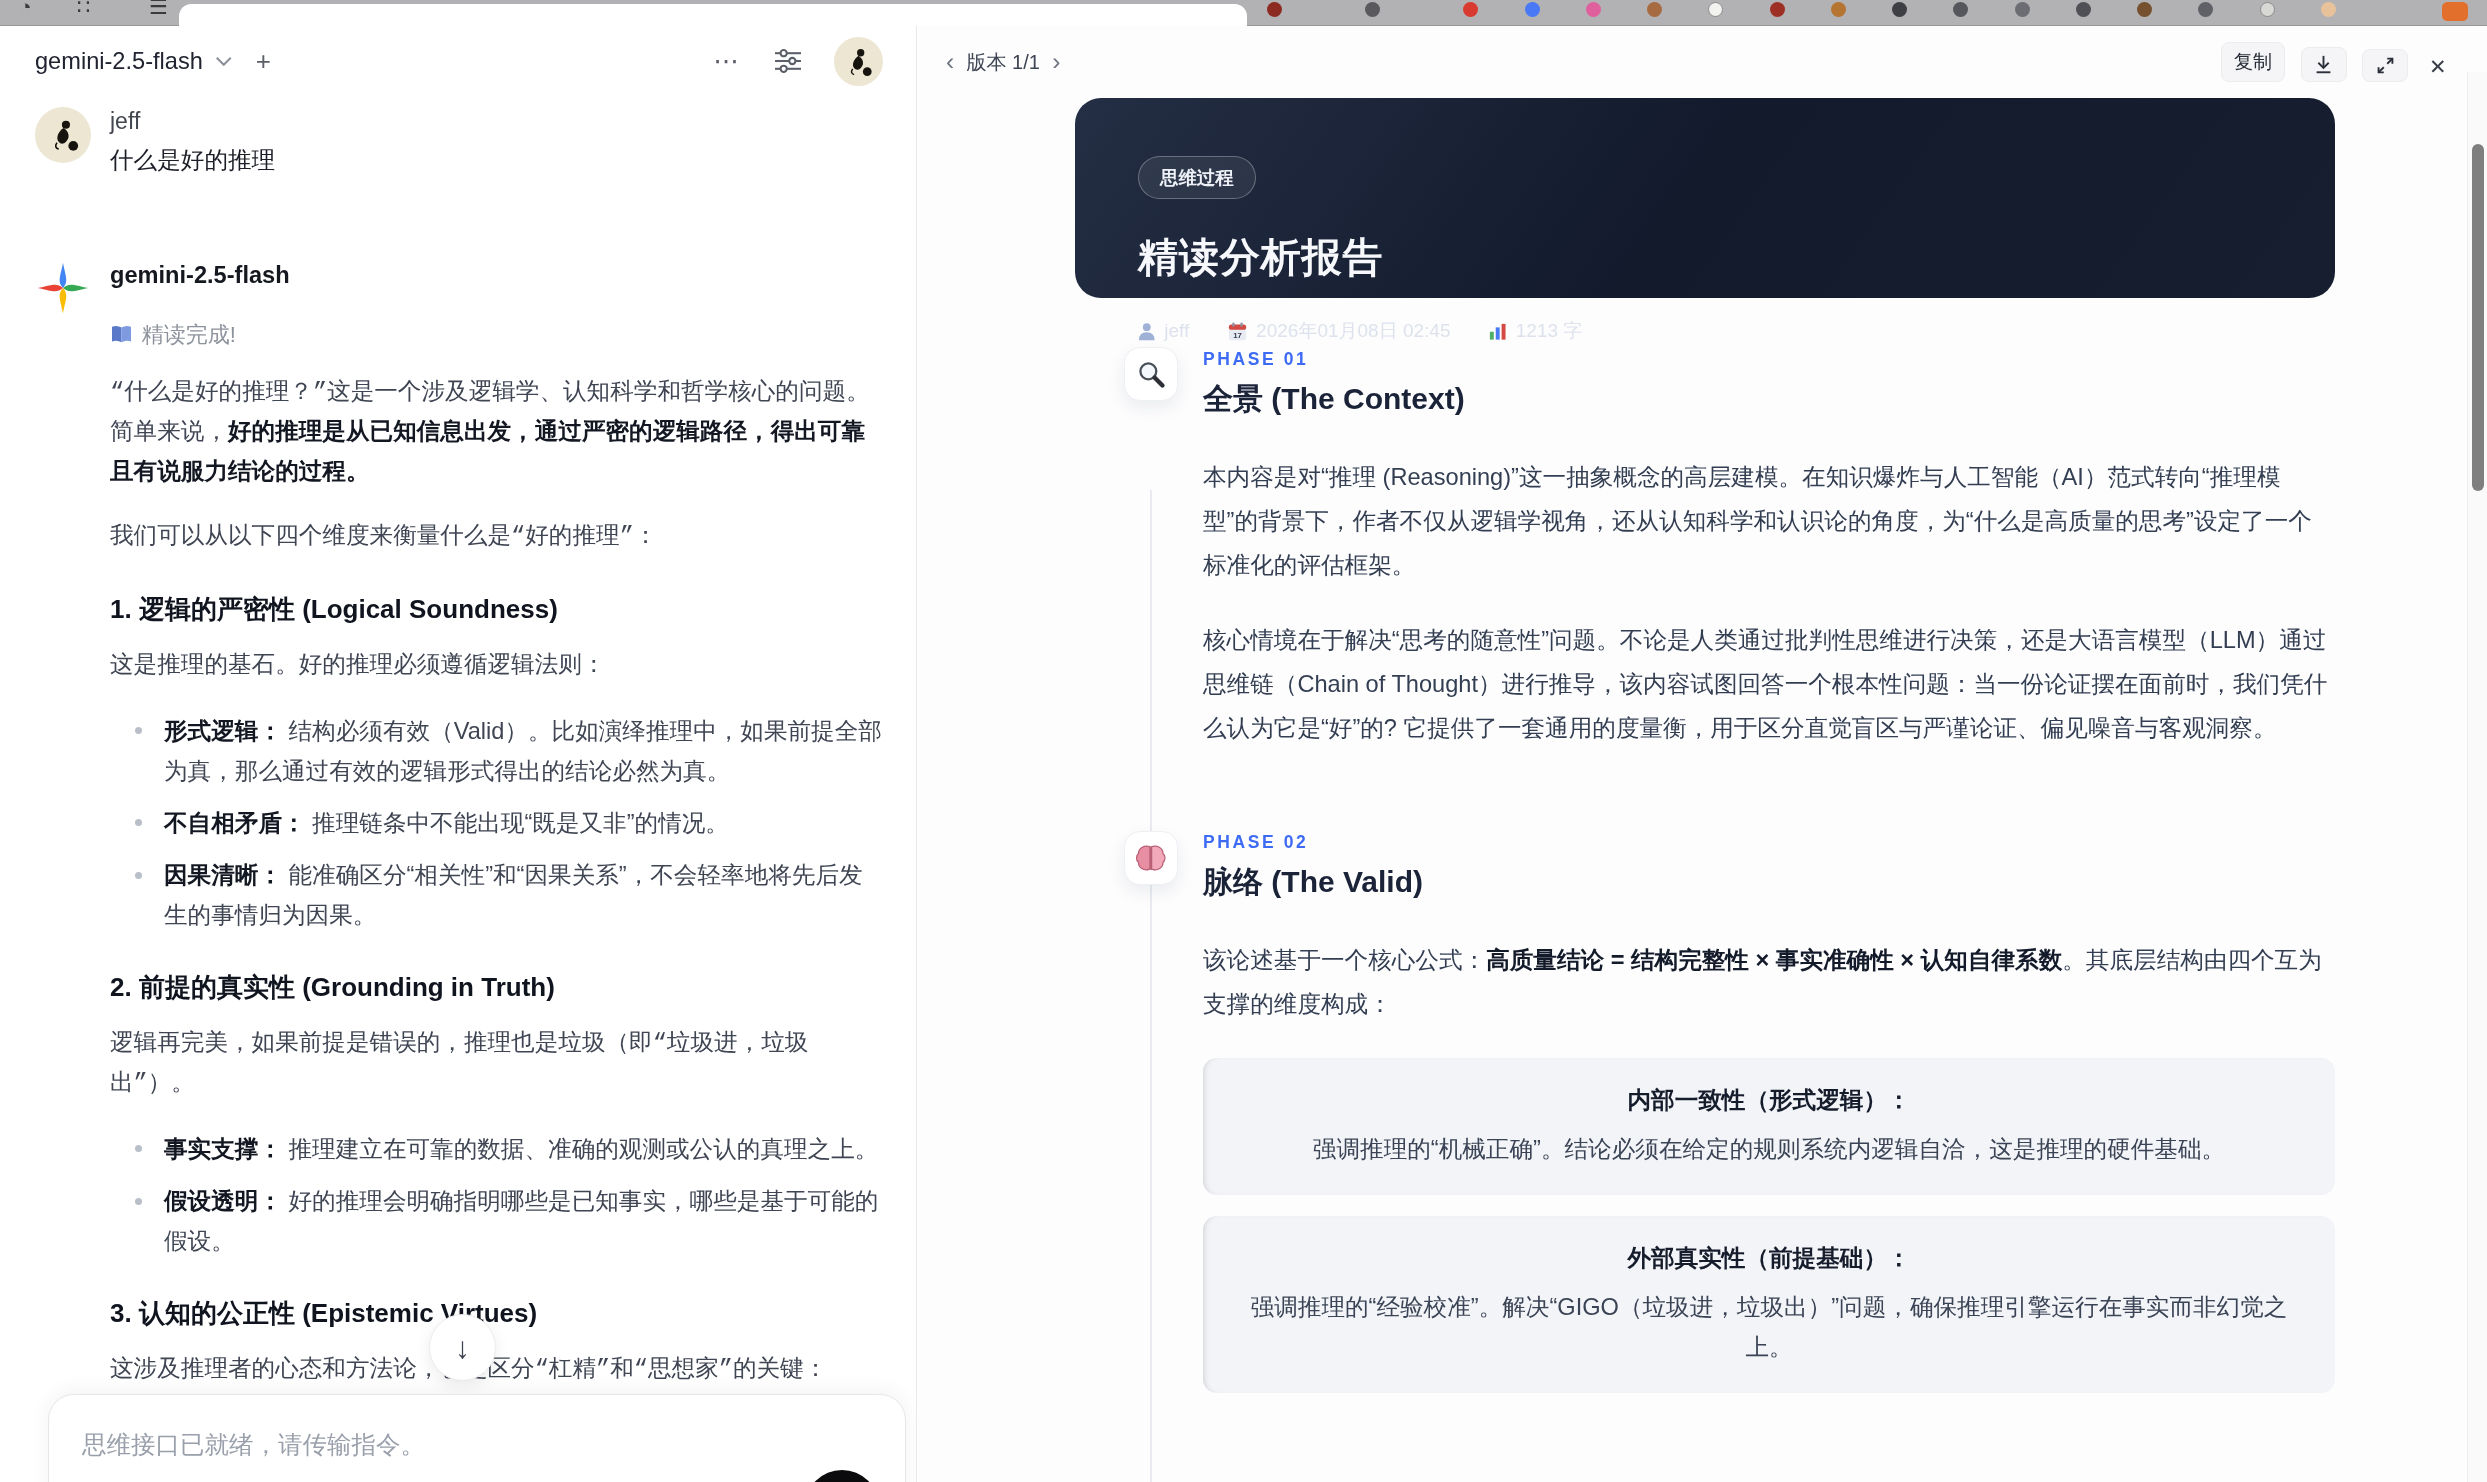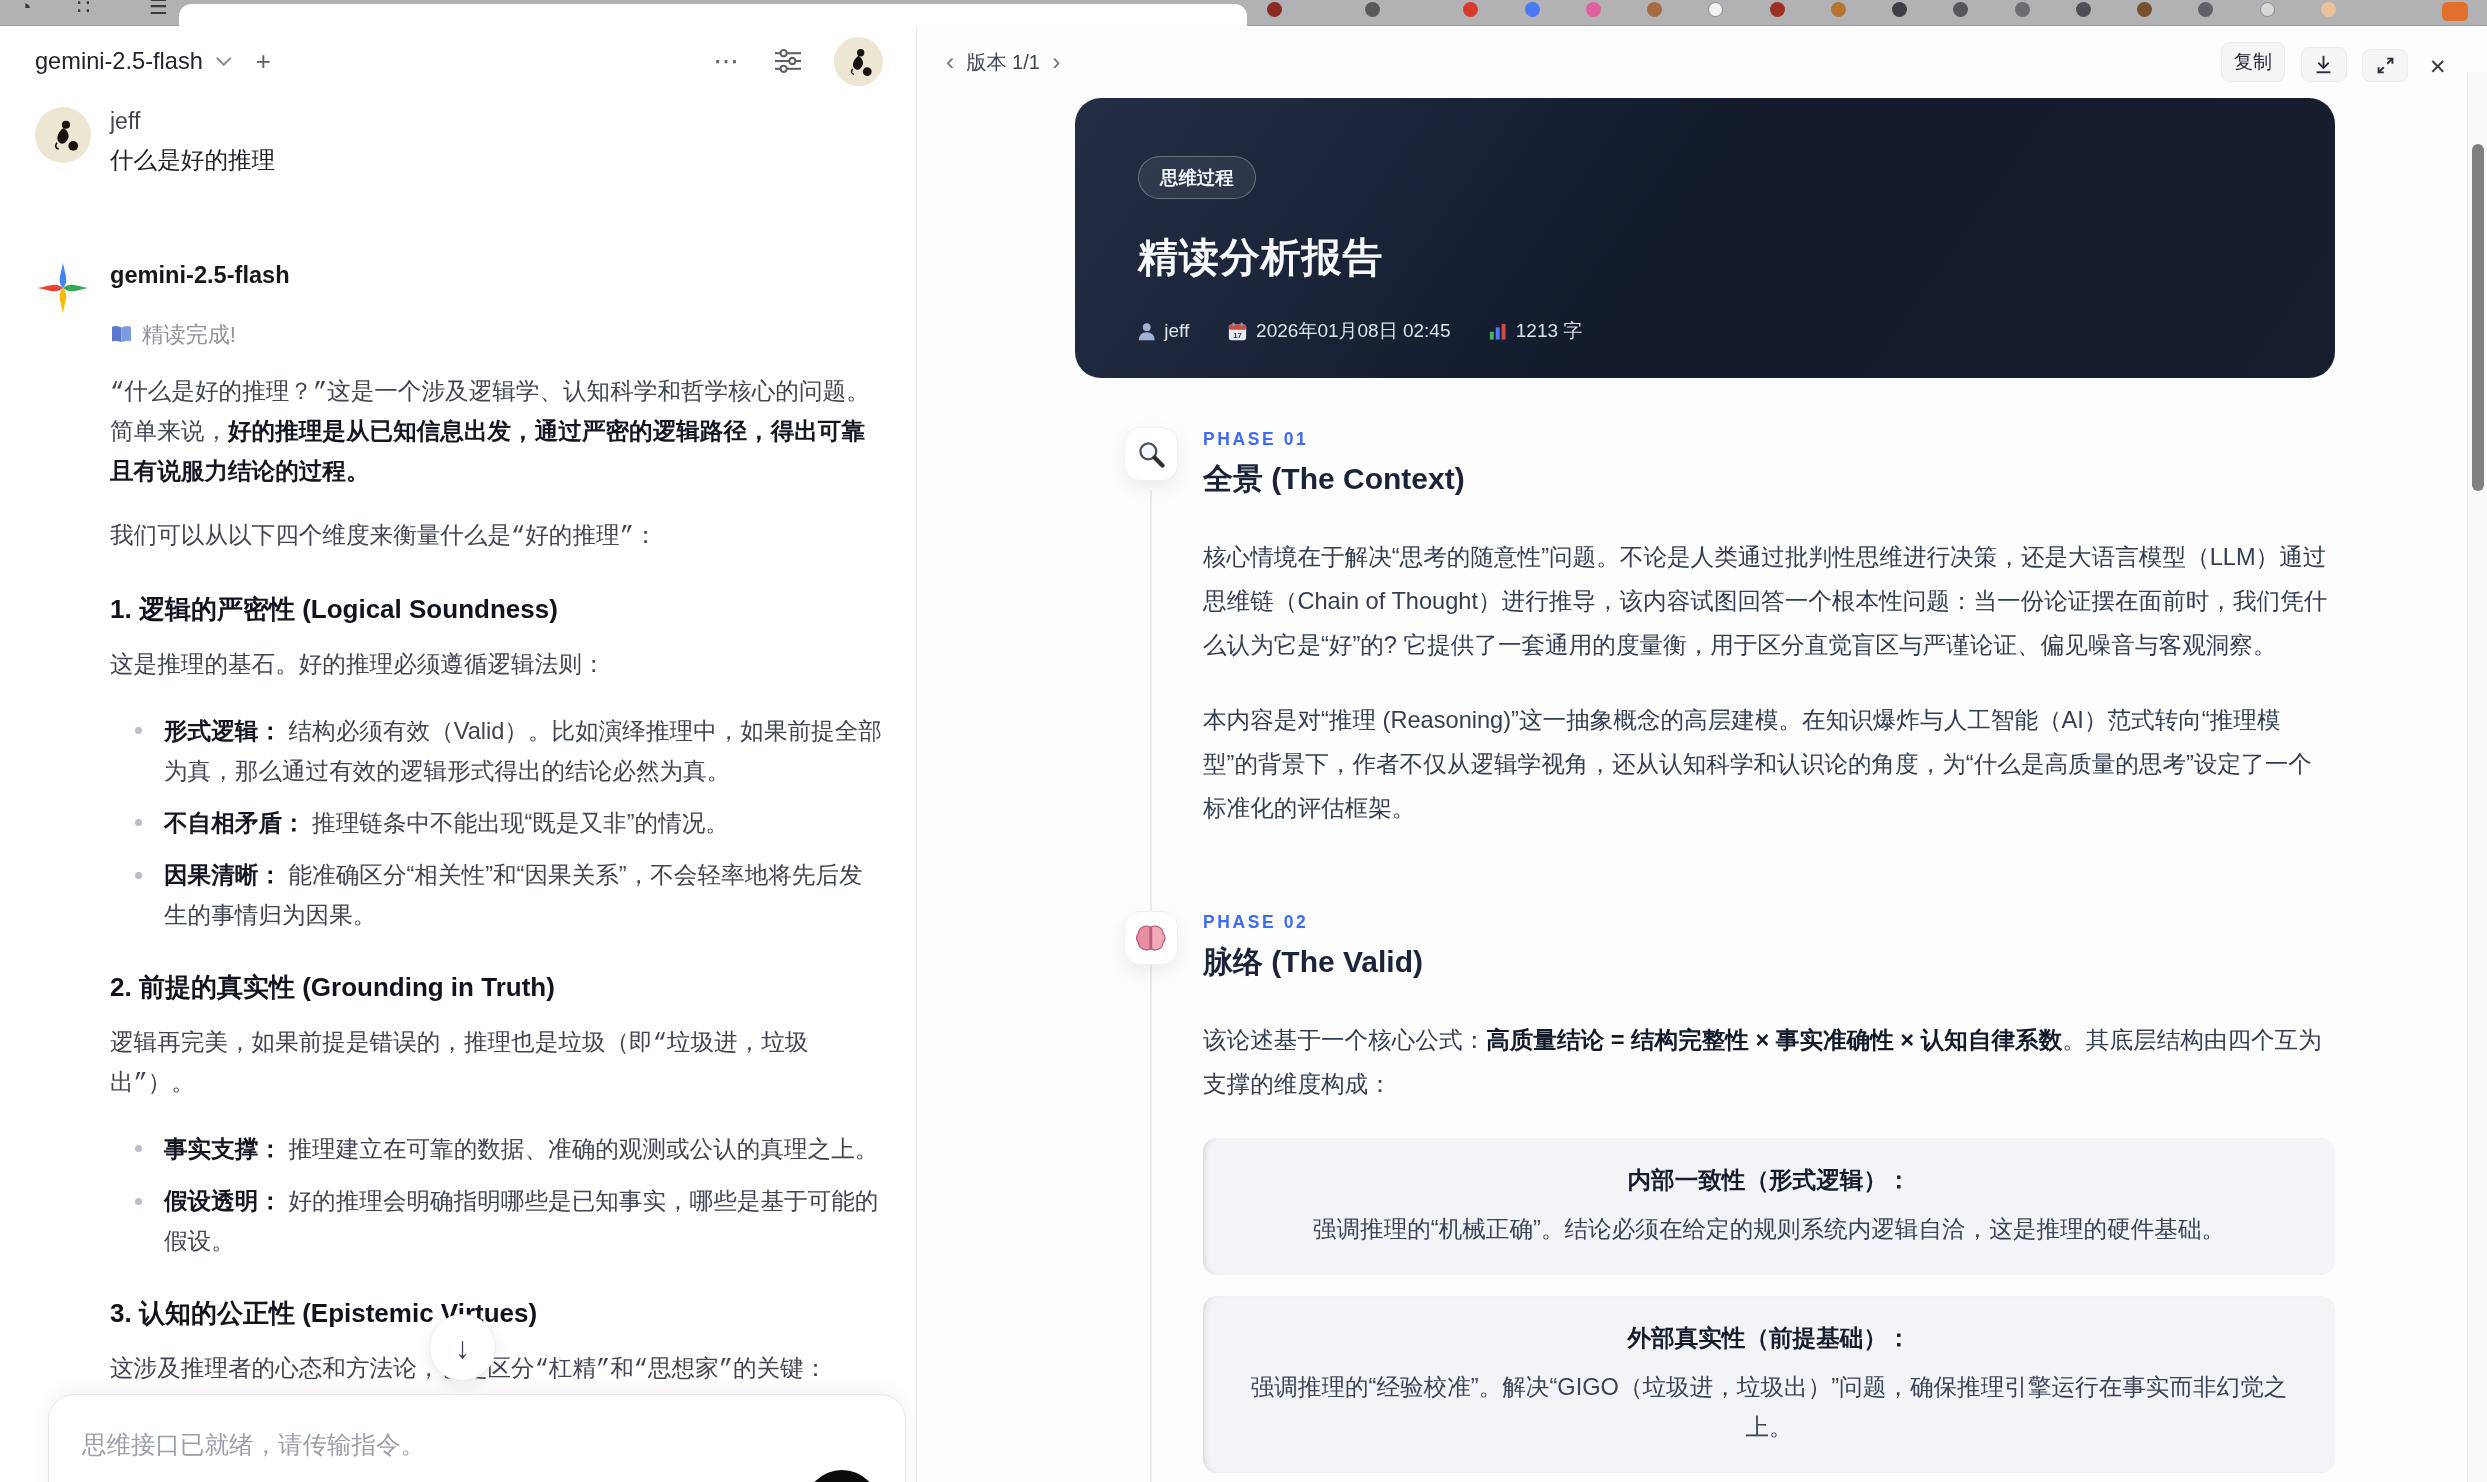--- a/index.html
+++ b/index.html
@@ -65,21 +65,21 @@
   .ver-nav { display:flex; align-items:center; gap:12.3px; color:#3d4452; font-size:20px; }
   .ver-chev { color:#6e7480; font-size:24.5px; line-height:1; }
   .tb-right { margin-left:auto; display:flex; align-items:flex-end; gap:15.8px; }
   .tb-btn { background:#f5f5f7; border:0.9px solid #ececef; border-radius:7.9px; padding:6.1px 12.3px;
     font-size:19px; color:#262b36; display:flex; align-items:center; justify-content:center; }
   .tb-close { font-size:21px; color:#3a3f4a; padding:3.5px 5.3px; }
 
   .report-body { position:absolute; left:157px; top:72px; width:1260px; height:1384px; }
   .timeline { position:absolute; left:75px; top:392px; bottom:0; width:1.8px; background:#e9ebf1; }
 
-  .hero-card { position:relative; width:1260px; height:280px; border-radius:26px;
+  .hero-card { position:relative; width:1260px; height:200px; border-radius:26px;
     background:linear-gradient(125deg,#242e44 0%,#121a2c 48%,#161e30 100%);
     padding:58px 80px 0 63px; z-index:2; }
   .hero-badge { display:inline-block; border:0.9px solid rgba(255,255,255,.28);
     background:rgba(255,255,255,.07); color:#eef1f7; font-size:18.4px; font-weight:700;
     border-radius:874px; padding:7.9px 21px; }
   .hero-title { color:#f6f8fc; font-size:40px; font-weight:700; margin-top:31.5px; letter-spacing:0.9px; }
   .hero-meta { display:flex; align-items:center; gap:39px; margin-top:33px;
     color:#dde2ec; font-size:19px; }
   .meta-item { display:flex; align-items:center; gap:8.8px; }
 
@@ -320,22 +320,22 @@
       <div class="phase-icon">
         <svg width="30" height="30" viewBox="0 0 34 34">
           <circle cx="14" cy="14" r="9" fill="#f4f7fb" stroke="#4a4f58" stroke-width="2.6"></circle>
           <line x1="21" y1="21" x2="30" y2="30" stroke="#2c2f36" stroke-width="5" stroke-linecap="round"></line>
         </svg>
       </div>
       <div>
         <div class="phase-label">PHASE 01</div>
         <div class="phase-title">全景 (The Context)</div>
         <div class="phase-text">
+          <p>本内容是对“推理 (Reasoning)”这一抽象概念的高层建模。在知识爆炸与人工智能（AI）范式转向“推理模型”的背景下，作者不仅从逻辑学视角，还从认知科学和认识论的角度，为“什么是高质量的思考”设定了一个标准化的评估框架。</p>
           <p>核心情境在于解决“思考的随意性”问题。不论是人类通过批判性思维进行决策，还是大语言模型（LLM）通过思维链（Chain of Thought）进行推导，该内容试图回答一个根本性问题：当一份论证摆在面前时，我们凭什么认为它是“好”的? 它提供了一套通用的度量衡，用于区分直觉盲区与严谨论证、偏见噪音与客观洞察。</p>
-          <p>本内容是对“推理 (Reasoning)”这一抽象概念的高层建模。在知识爆炸与人工智能（AI）范式转向“推理模型”的背景下，作者不仅从逻辑学视角，还从认知科学和认识论的角度，为“什么是高质量的思考”设定了一个标准化的评估框架。</p>
         </div>
       </div>
     </div>
 
     <div class="phase">
       <div class="phase-icon">
         <svg width="31.5" height="28" viewBox="0 0 36 32">
           <path d="M17 3 C10 1 4 5 4 11 C1 13 1 19 4 21 C4 27 10 31 16 29 L17 29 Z" fill="#e88ea2" stroke="#b95f76" stroke-width="1.4"></path>
           <path d="M19 3 C26 1 32 5 32 11 C35 13 35 19 32 21 C32 27 26 31 20 29 L19 29 Z" fill="#f2a9ba" stroke="#b95f76" stroke-width="1.4"></path>
           <line x1="18" y1="3" x2="18" y2="29" stroke="#b95f76" stroke-width="1.6"></line>

